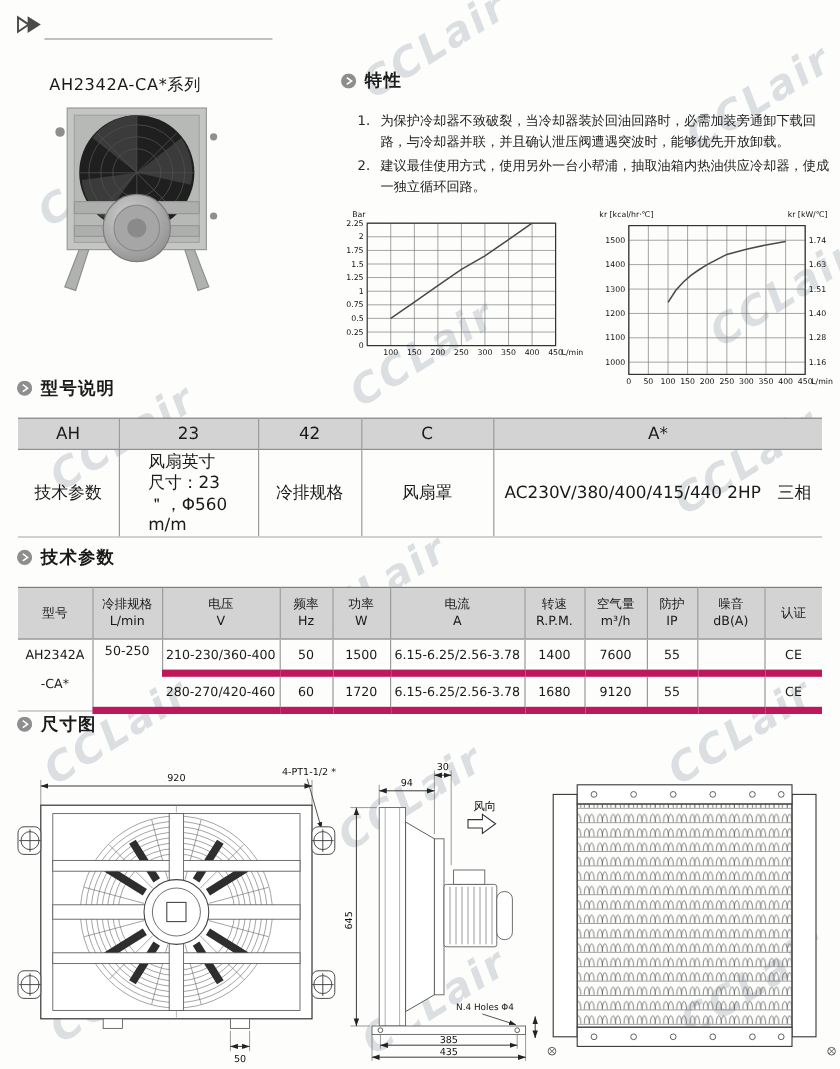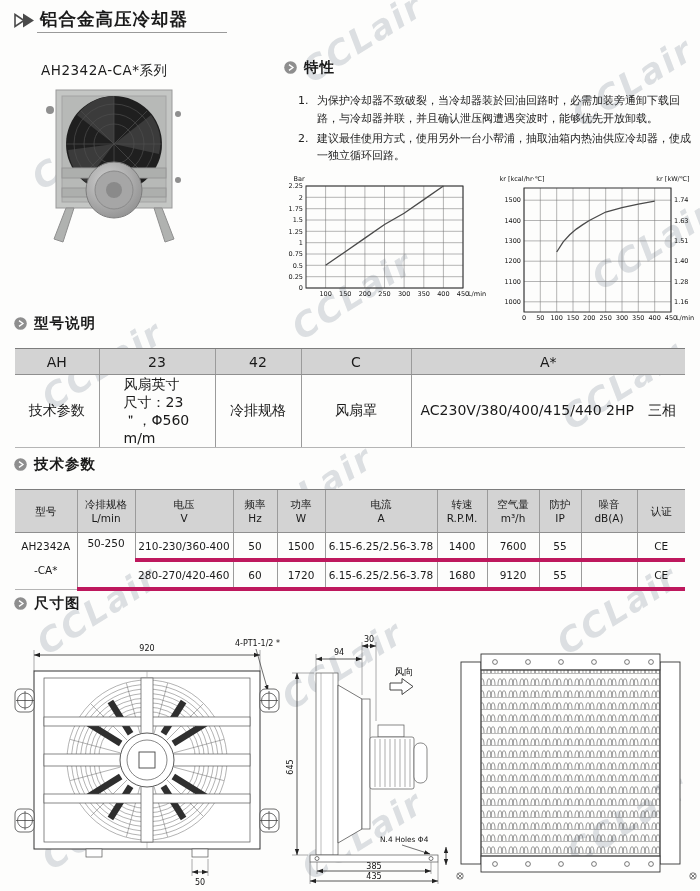--- a/index.html
+++ b/index.html
@@ -30,21 +30,21 @@
   #model-table{position:absolute;left:15px;top:348px;width:670px;font-size:14px;}
   #spec-table{position:absolute;left:15px;top:489px;width:670px;font-size:10.5px;}
   #model-table th,#spec-table th{background:#d3d3d3;font-weight:normal;
       border-top:1.5px solid #7d7d7d;border-bottom:1px solid #8f8f8f;text-align:center;}
   #model-table th{height:23px;}
   #spec-table th{height:40px;vertical-align:middle;padding:1px 0;}
   #model-table th+th,#model-table td+td,
   #spec-table th+th,#spec-table td+td{border-left:1px solid #9b9b9b;}
   #model-table td{height:72px;text-align:center;vertical-align:middle;border-bottom:1px solid #b5b5b5;padding:0 6px;}
   #model-table td.left{text-align:left;padding:0 24px;}
-  #spec-table td{height:23px;text-align:center;vertical-align:middle;border-bottom:4px solid #be185d;overflow:hidden;}
+  #spec-table td{height:23px;text-align:center;vertical-align:middle;border-bottom:6px solid #be185d;overflow:hidden;}
   #spec-table tbody tr+tr td{border-top:1px solid #aaa;}
   #spec-table td.mcell{vertical-align:top;border-bottom:1px solid #b5b5b5;margin-top:13px;}
   #spec-table td.mcell div{line-height:24px;}
   #spec-table td.flowcell{vertical-align:top;padding-top:4px;}
   .h1,.h2{line-height:1.35;}
   .h2:empty{display:none;}
   
   .ext{stroke:#666;stroke-width:.55;}
   .dim{stroke:#222;stroke-width:.75;fill:none;}
   .ldr{stroke:#333;stroke-width:.7;fill:none;}
@@ -71,21 +71,20 @@
       <span class="wm" style="left: 275px; top: 645px;">CCLair</span>
       <span class="wm" style="left: 35px; top: 805px;">CCLair</span>
       <span class="wm" style="left: 295px; top: 815px;">CCLair</span>
       <span class="wm" style="left: 560px; top: 800px;">CCLair</span>
     </div>
 
   <svg id="hdr-icon" class="abs" width="26" height="17" viewBox="0 0 26 17">
     <path d="M2 2.5 L11 8.5 L2 14.5 Z" fill="none" stroke="#4a4a4a" stroke-width="1.6"></path>
     <path d="M10 1.5 L21 8.5 L10 15.5 Z" fill="#4a4a4a"></path>
   </svg>
-  <div id="page-title" class="abs">铝合金高压冷却器</div>
   <div id="title-rule" class="abs"></div>
   <div id="series-subtitle" class="abs">AH2342A-CA*系列</div>
 
   <svg class="abs" style="left:46px;top:84px" width="136" height="165" viewBox="0 0 136 165">
     <defs>
       <radialGradient id="mg" cx="40%" cy="35%" r="75%">
         <stop offset="0" stop-color="#d2d2d2"></stop>
           <stop offset="1" stop-color="#8d8d8d"></stop>
       </radialGradient>
     </defs>

